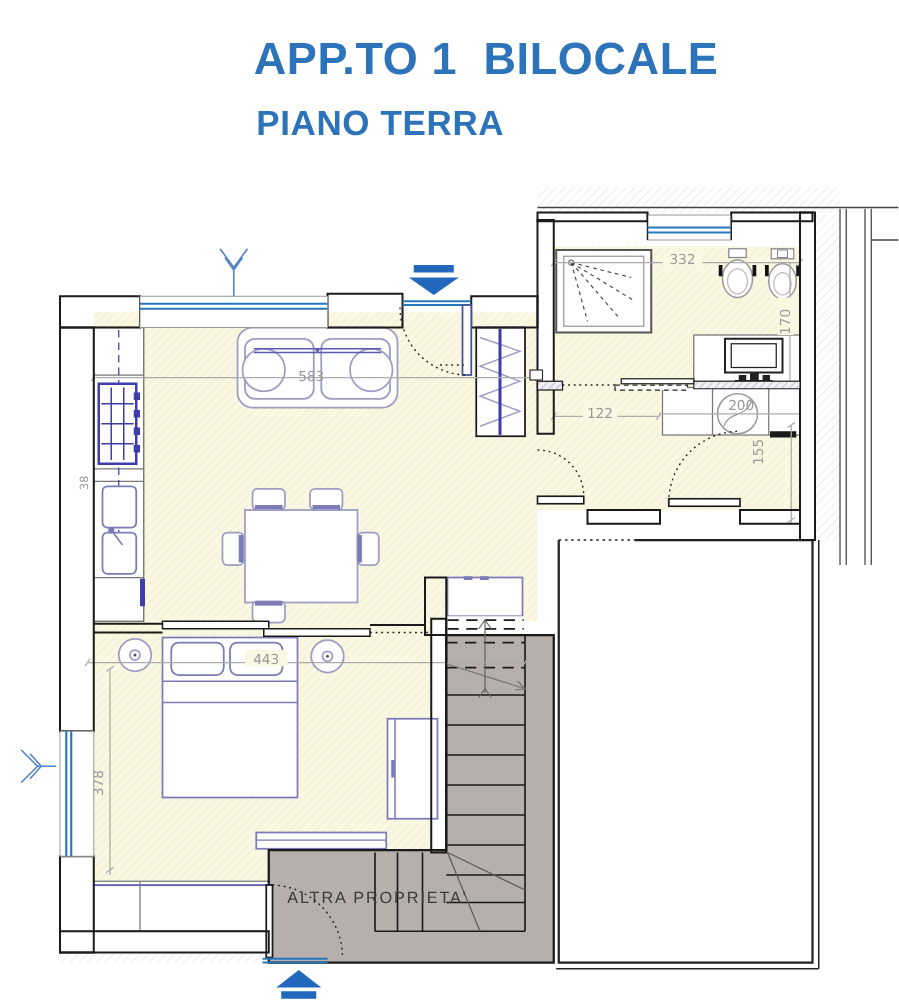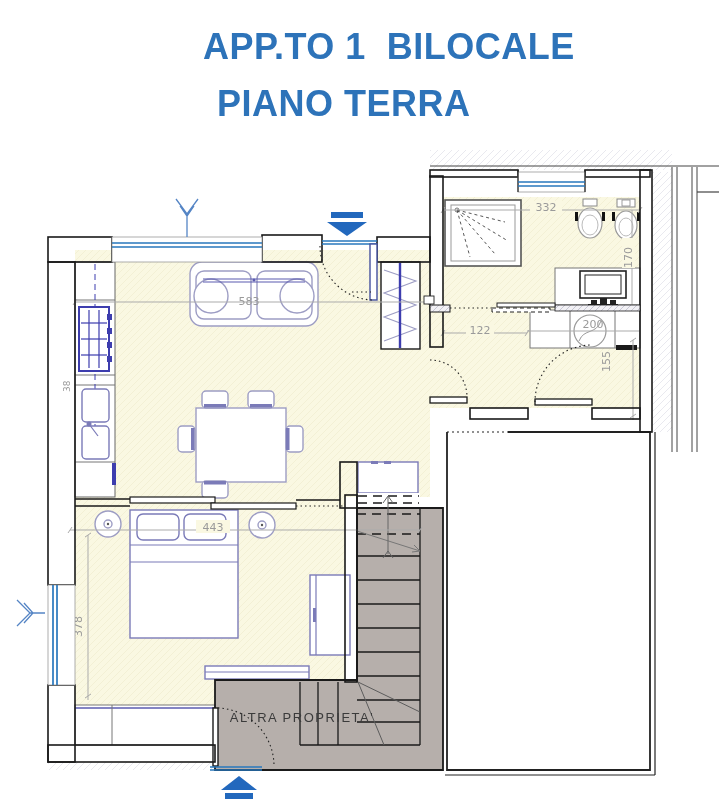--- a/index.html
+++ b/index.html
@@ -1,21 +1,21 @@
 <!DOCTYPE html>
 <html><head>
 <meta charset="utf-8">
 <style>
   html,body{margin:0;padding:0;background:#ffffff;}
   .canvas{position:relative;width:719px;height:800px;background:#fff;overflow:hidden;
           font-family:"Liberation Sans",sans-serif;}
   .title{position:absolute;left:203px;top:26px;font-weight:bold;font-size:36px;
          color:#2d73b9;white-space:pre;letter-spacing:0.5px;}
-  .subtitle{position:absolute;left:205px;top:83px;font-weight:bold;font-size:36px;
-         color:#2d73b9;white-space:pre;letter-spacing:0.5px;margin-left:12px;}
+  .subtitle{position:absolute;left:205px;top:83px;font-weight:bold;font-size:28px;
+         color:#2d73b9;white-space:pre;letter-spacing:0.5px;}
   svg{position:absolute;left:0;top:0;}
   .dim{font-family:"DejaVu Sans",sans-serif;font-size:11px;fill:#9a9a9a;}
   .dim-s{font-family:"DejaVu Sans",sans-serif;font-size:9px;fill:#9a9a9a;}
   .room-label{font-family:"Liberation Sans",sans-serif;font-size:13px;fill:#3b3b3b;letter-spacing:1.5px;}
   .wline{stroke:#1a1a1a;stroke-width:1.6;fill:none;}
   .thin{stroke:#777;stroke-width:1;fill:none;}
   .furn{stroke:#9d9dc4;stroke-width:1.4;fill:#ffffff;}
   .furnb{stroke:#7b7bb8;stroke-width:1.4;fill:#ffffff;}
   .blue{stroke:#3d3dae;fill:none;}
   .dimline{stroke:#ababab;stroke-width:1;fill:none;}

